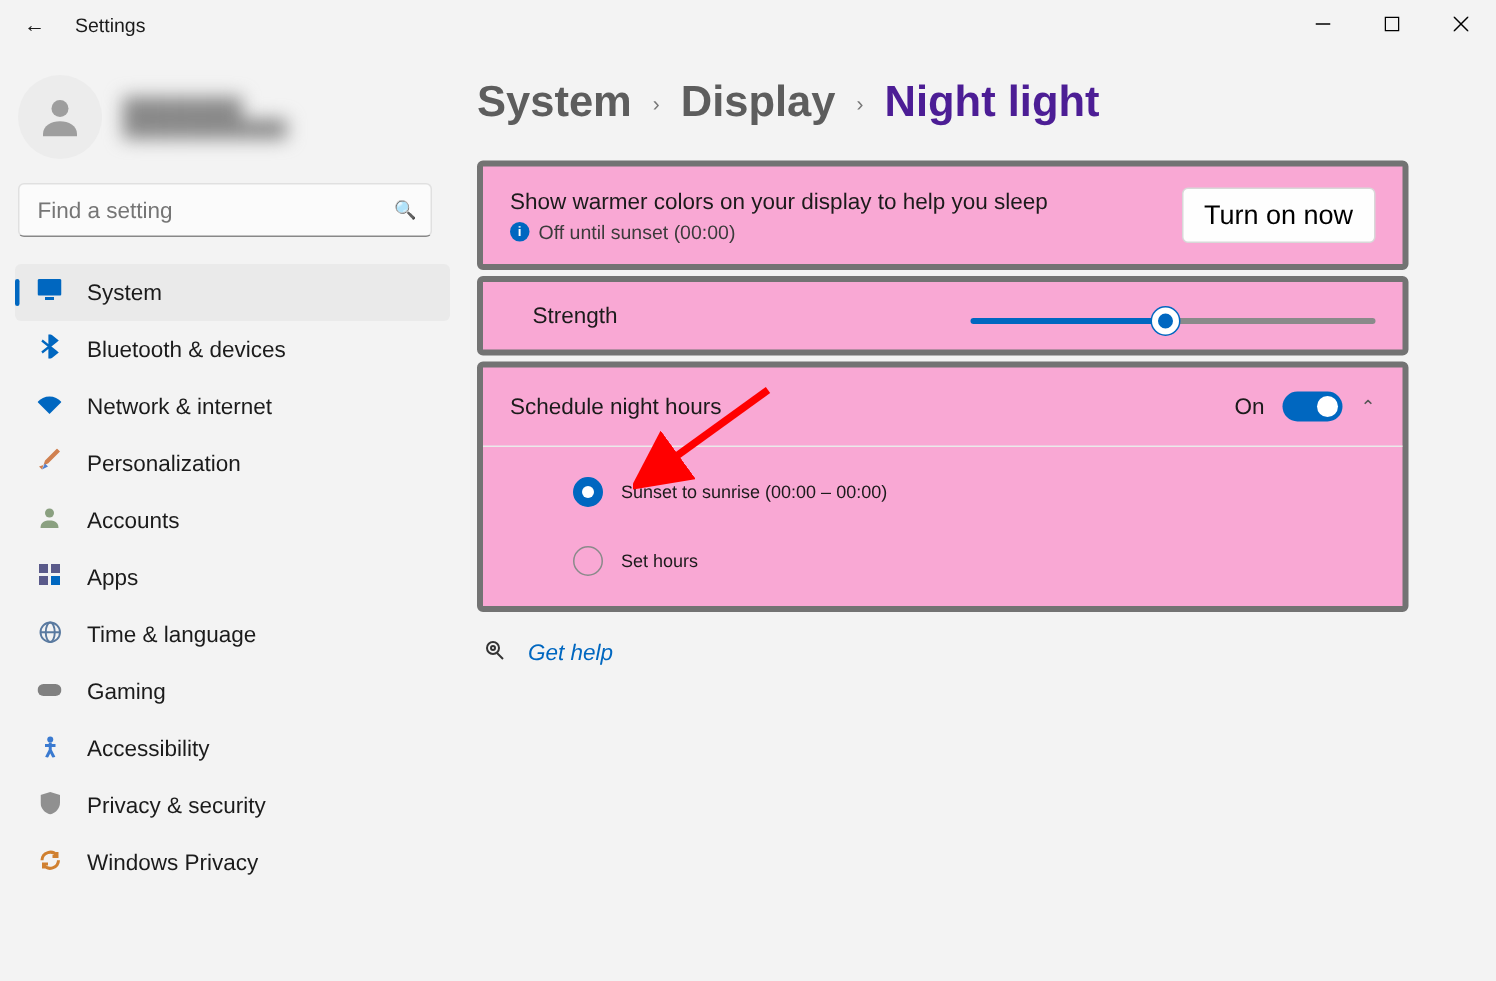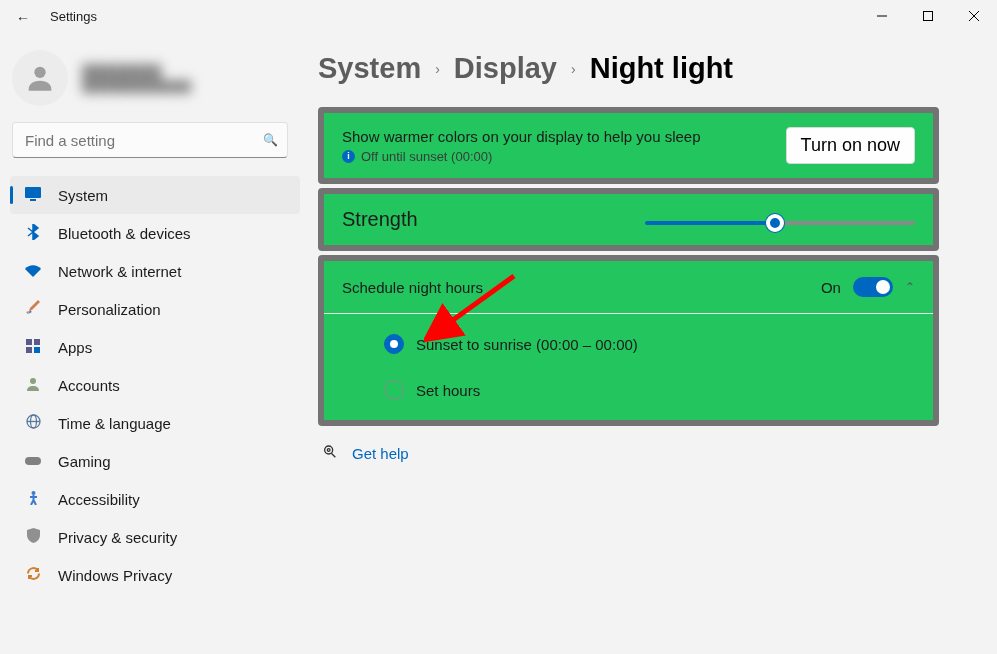--- a/index.html
+++ b/index.html
@@ -27,54 +27,54 @@
     .nav-item { display: flex; align-items: center; gap: 16px; height: 38px; padding: 0 14px; border-radius: 4px; cursor: pointer; font-size: 15px; }
     .nav-item.active { background: #eaeaea; position: relative; }
     .nav-item.active::before { content: ""; position: absolute; left: 0; top: 10px; bottom: 10px; width: 3px; background: #0067c0; border-radius: 2px; }
     .nav-item .ic { width: 18px; text-align: center; font-size: 15px; }
     
     .main { flex: 1; padding: 20px 58px 20px 18px; overflow: auto; }
     
     .breadcrumb { display: flex; align-items: center; gap: 14px; font-size: 29px; margin-bottom: 22px; }
     .breadcrumb .bc-link { color: #5d5d5d; font-weight: 600; cursor: pointer; }
     .breadcrumb .bc-sep { color: #777; font-size: 14px; }
-    .breadcrumb .bc-current { font-weight: 600; color: #000000; }
-    
-    .card { background: #22c55e; border: 6px solid #737373; border-radius: 4px; margin-bottom: 4px; }
+    .breadcrumb .bc-current { font-weight: 600; color: #4c1d95; }
+    
+    .card { background: #f9a8d4; border: 4px solid #737373; border-radius: 4px; margin-bottom: 4px; }
     .card-row { padding: 14px 18px; display: flex; align-items: center; }
     
     .intro-card .txt { flex: 1; }
     .intro-card .desc { font-size: 15px; margin-bottom: 4px; }
     .intro-card .status-line { display: flex; align-items: center; gap: 6px; font-size: 13px; color: #3b3b3b; }
     .intro-card .status-ic { width: 13px; height: 13px; border-radius: 50%; background: #0067c0; color: #fff; font-size: 9px; font-weight: bold; display: inline-flex; align-items: center; justify-content: center; }
     .btn { background: #fefefe; border: 1px solid #d8d8d8; border-radius: 4px; padding: 7px 14px; font-size: 18px; cursor: pointer; }
     
-    .strength-card .lbl { font-size: 20px; }
+    .strength-card .lbl { font-size: 15px; margin-left: 15px; }
     .strength-card .slider-wrap { margin-left: auto; width: 270px; }
     .strength-card input[type=range] { width: 100%; -webkit-appearance: none; background: transparent; }
     .strength-card input[type=range]::-webkit-slider-runnable-track { height: 4px; background: linear-gradient(to right, #0067c0 0%, #0067c0 48%, #8a8a8a 48%, #8a8a8a 100%); border-radius: 2px; }
     .strength-card input[type=range]::-webkit-slider-thumb { -webkit-appearance: none; width: 18px; height: 18px; margin-top: -7px; border-radius: 50%; background: #0067c0; border: 4px solid #fff; box-shadow: 0 0 0 1px #0067c0; }
     .strength-card input[type=range]::-moz-range-track { height: 4px; background: #8a8a8a; border-radius: 2px;}
     .strength-card input[type=range]::-moz-range-progress { height: 4px; background: #0067c0; border-radius: 2px;}
     .strength-card input[type=range]::-moz-range-thumb { width: 10px; height: 10px; border-radius: 50%; background: #0067c0; border: 4px solid #fff; box-shadow: 0 0 0 1px #0067c0; }
     
     .schedule-card .hdr { padding: 16px 18px; display: flex; align-items: center; border-bottom: 1px solid #eaeaea; }
     .schedule-card .hdr .lbl { font-size: 15px; }
     .schedule-card .hdr .right { margin-left: auto; display: flex; align-items: center; gap: 12px; font-size: 15px; }
     .toggle { width: 40px; height: 20px; border-radius: 10px; background: #0067c0; position: relative; cursor: pointer; }
     .toggle::after { content: ""; position: absolute; right: 3px; top: 3px; width: 14px; height: 14px; border-radius: 50%; background: #fff; }
     .chev { font-size: 12px; color: #555; cursor: pointer; }
     
     .radio-group { padding: 20px 18px 20px 60px; display: flex; flex-direction: column; gap: 26px; position: relative; }
-    .radio-row { display: flex; align-items: center; gap: 12px; cursor: pointer; font-size: 15px; }
+    .radio-row { display: flex; align-items: center; gap: 12px; cursor: pointer; font-size: 12px; }
     .radio { width: 20px; height: 20px; border-radius: 50%; border: 1px solid #8a8a8a; display: inline-flex; align-items: center; justify-content: center; flex-shrink: 0;}
     .radio.checked { border: 1px solid #0067c0; background: #0067c0; }
     .radio.checked::after { content: ""; width: 8px; height: 8px; border-radius: 50%; background: #fff;}
     
-    .help-row { display: flex; align-items: center; gap: 14px; margin-top: 18px; padding-left: 4px;}
+    .help-row { display: flex; align-items: center; gap: 14px; margin-top: 18px; padding-left: 4px; font-style: italic;}
     .help-row .ic { font-size: 14px; color: #333; }
     .help-row .link { color: #0067c0; font-size: 15px; cursor: pointer;}
     
     .annotation-arrow { position: absolute; pointer-events: none; }
   </style>
 </head>
 <body>
 
 <div class="titlebar">
   <div class="back">←</div>
@@ -139,34 +139,34 @@
           <span>Network &amp; internet</span>
         </div>
         <div class="nav-item">
           <span class="ic"><svg width="14" height="16" viewBox="0 0 14 16">
               <path d="M2 14l2-6 8-8 2 2-8 8-6 2z" fill="#d08050"></path>
               <path d="M2 14l2-4 2 2z" fill="#5080d0"></path>
             </svg></span>
           <span>Personalization</span>
         </div>
         <div class="nav-item">
+          <span class="ic"><svg width="14" height="14" viewBox="0 0 14 14" fill="#8aa080">
+              <circle cx="7" cy="4" r="3"></circle>
+              <path d="M1 14c0-4 3-5 6-5s6 1 6 5z"></path>
+            </svg></span>
+          <span>Accounts</span>
+        </div>
+        <div class="nav-item">
           <span class="ic"><svg width="14" height="14" viewBox="0 0 14 14" fill="#5a5a8a">
               <rect x="0" y="0" width="6" height="6"></rect>
               <rect x="8" y="0" width="6" height="6"></rect>
               <rect x="0" y="8" width="6" height="6"></rect>
               <rect x="8" y="8" width="6" height="6" fill="#0067c0"></rect>
             </svg></span>
           <span>Apps</span>
-        </div>
-        <div class="nav-item">
-          <span class="ic"><svg width="14" height="14" viewBox="0 0 14 14" fill="#8aa080">
-              <circle cx="7" cy="4" r="3"></circle>
-              <path d="M1 14c0-4 3-5 6-5s6 1 6 5z"></path>
-            </svg></span>
-          <span>Accounts</span>
         </div>
         <div class="nav-item">
           <span class="ic"><svg width="15" height="15" viewBox="0 0 15 15" fill="none" stroke="#5a7aa0" stroke-width="1.3">
               <circle cx="7.5" cy="7.5" r="6.5"></circle>
               <ellipse cx="7.5" cy="7.5" rx="3" ry="6.5"></ellipse>
               <line x1="1" y1="7.5" x2="14" y2="7.5"></line>
             </svg></span>
           <span>Time &amp; language</span>
         </div>
         <div class="nav-item">

